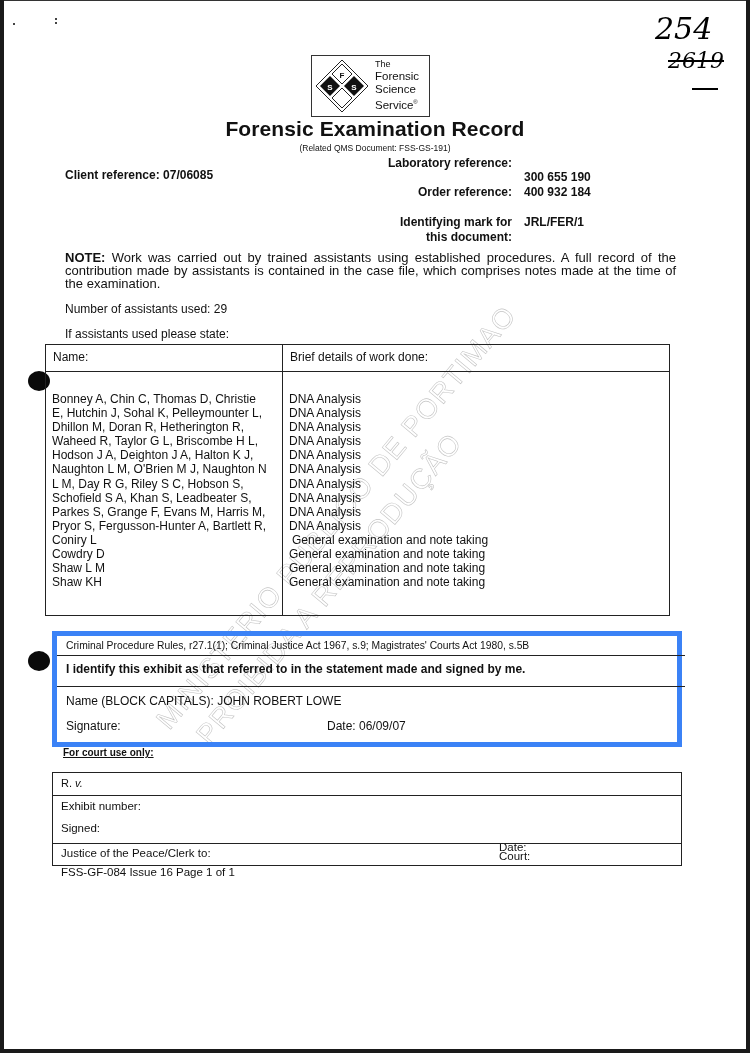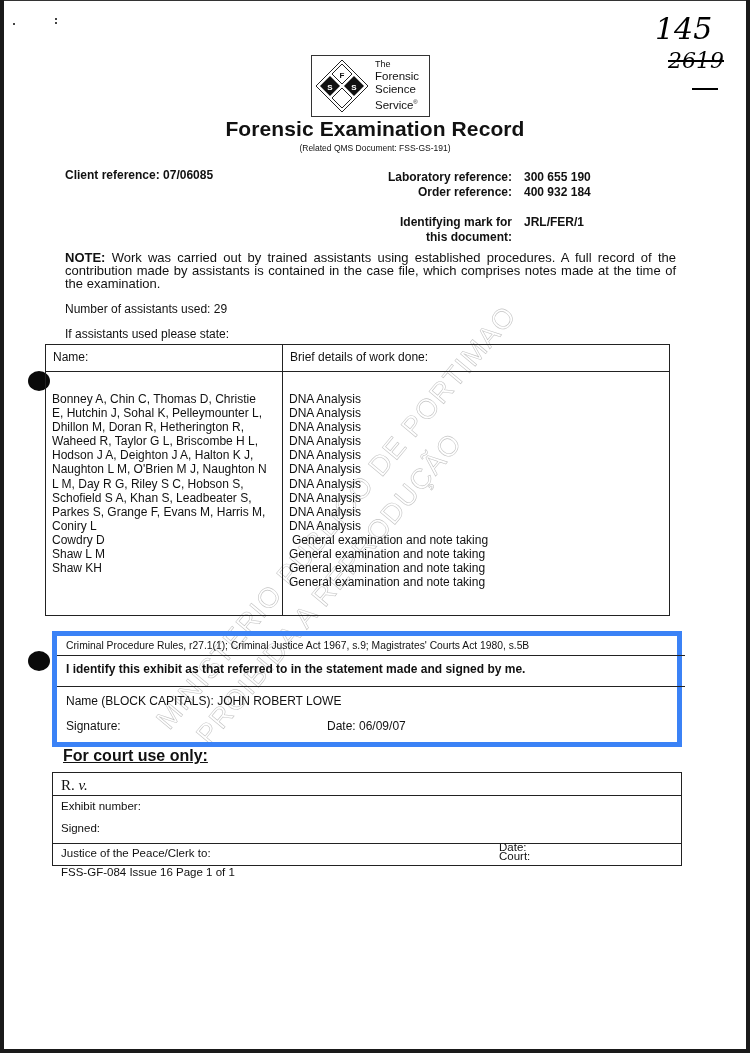--- a/index.html
+++ b/index.html
@@ -39,21 +39,21 @@
   }
   .subtitle {
     position: absolute; left: 0; width: 750px; top: 143px; text-align: center;
     font-size: 8.5px;
   }
 
   .bold12 { font-weight: bold; font-size: 12px; }
   .abs { position: absolute; }
 
   .client-ref { left: 65px; top: 168px; }
-  .lab-label { left: 320px; width: 192px; text-align: right; top: 170px; }
+  .lab-label { left: 320px; width: 192px; text-align: right; top: 156px; }
   .lab-value { left: 524px; top: 170px; }
   .order-label { left: 320px; width: 192px; text-align: right; top: 185px; }
   .order-value { left: 524px; top: 185px; }
   .ident-label { left: 320px; width: 192px; text-align: right; top: 215px; line-height: 15px; }
   .ident-value { left: 524px; top: 215px; }
 
   .note {
     left: 65px; top: 251px; width: 611px; font-size: 13px; line-height: 13px; text-align: justify;
   }
   .note b { font-weight: bold; }
@@ -88,28 +88,28 @@
     border: 5px solid #3b82f6; box-sizing: border-box;
   }
   .decl-row-div { position: absolute; left: 0; width: 628px; height: 1px; background: #222; }
   .decl-legal { position: absolute; left: 9px; top: 4px; font-size: 10.3px; }
   .decl-identify { position: absolute; left: 9px; top: 26px; font-size: 12px; font-weight: bold; }
   .decl-name { position: absolute; left: 9px; top: 58px; font-size: 12px; }
   .decl-sig { position: absolute; left: 9px; top: 83px; font-size: 12px; }
   .decl-date { position: absolute; left: 270px; top: 83px; font-size: 12px; }
 
   .court-heading {
-    position: absolute; left: 63px; top: 747px; font-size: 16px; font-weight: bold; text-decoration: underline;
+    position: absolute; left: 63px; top: 747px; font-size: 10px; font-weight: bold; text-decoration: underline;
   }
 
   .court-table {
     position: absolute; left: 52px; top: 772px; width: 630px; height: 94px;
     border: 1px solid #222; box-sizing: border-box;
   }
-  .court-rv { position: absolute; left: 8px; top: 4px; font-size: 15px; font-family: Liberation Serif, serif; }
+  .court-rv { position: absolute; left: 8px; top: 4px; font-size: 11px; }
   .court-rv i { font-style: italic; }
   .court-exhibit { position: absolute; left: 8px; top: 27px; font-size: 11.5px; }
   .court-signed { position: absolute; left: 8px; top: 49px; font-size: 11.5px; }
   .court-date { position: absolute; left: 446px; top: 68px; font-size: 11.5px; }
   .court-jp { position: absolute; left: 8px; top: 74px; font-size: 11.5px; }
   .court-court { position: absolute; left: 446px; top: 77px; font-size: 11.5px; }
 
   .footer-id { position: absolute; left: 61px; top: 866px; font-size: 11.5px; }
   .wm-text {
     position: absolute; white-space: nowrap; color: rgba(0,0,0,0.16);
@@ -124,21 +124,21 @@
 <div class="scan-border-left"></div>
 <div class="scan-border-right"></div>
 <div class="scan-border-bottom"></div>
 <div class="speck" style="left:13px;top:23px;"></div>
 <div class="speck" style="left:55px;top:18px;"></div>
 <div class="speck" style="left:55px;top:22px;"></div>
 
 <div class="wm-text" style="left:150px;top:715px;">MINISTERIO PUBLICO DE PORTIMAO</div>
 <div class="wm-text" style="left:190px;top:730px;">PROIBIDA A REPRODUÇÃO</div>
 
-<div class="handwritten hw-1">145</div>
+<div class="handwritten hw-1">254</div>
 <div class="handwritten hw-2">2619</div>
 <div class="hw-dash"></div>
 
 <div class="logo-box">
   <div class="logo-diamond-wrap">
     <svg width="56" height="56" viewBox="0 0 56 56">
       <polygon points="28,2 54,28 28,54 2,28" fill="#fff" stroke="#222" stroke-width="1"></polygon>
       <polygon points="28,6 38,16 28,26 18,16" fill="#fff" stroke="#222" stroke-width="1"></polygon>
       <polygon points="16,18 26,28 16,38 6,28" fill="#111"></polygon>
       <polygon points="40,18 50,28 40,38 30,28" fill="#111"></polygon>
@@ -186,20 +186,21 @@
   <div class="names-block">
     <div>Bonney A, Chin C, Thomas D, Christie</div>
     <div>E, Hutchin J, Sohal K, Pelleymounter L,</div>
     <div>Dhillon M, Doran R, Hetherington R,</div>
     <div>Waheed R, Taylor G L, Briscombe H L,</div>
     <div>Hodson J A, Deighton J A, Halton K J,</div>
     <div>Naughton L M, O'Brien M J, Naughton N</div>
     <div>L M, Day R G, Riley S C, Hobson S,</div>
     <div>Schofield S A, Khan S, Leadbeater S,</div>
     <div>Parkes S, Grange F, Evans M, Harris M,</div>
+    <div>Pryor S, Fergusson-Hunter A, Bartlett R,</div>
     <div>Coniry L</div>
     <div>Cowdry D</div>
     <div>Shaw L M</div>
     <div>Shaw KH</div>
   </div>
   <div class="work-block">
     <div>DNA Analysis</div>
     <div>DNA Analysis</div>
     <div>DNA Analysis</div>
     <div>DNA Analysis</div>

